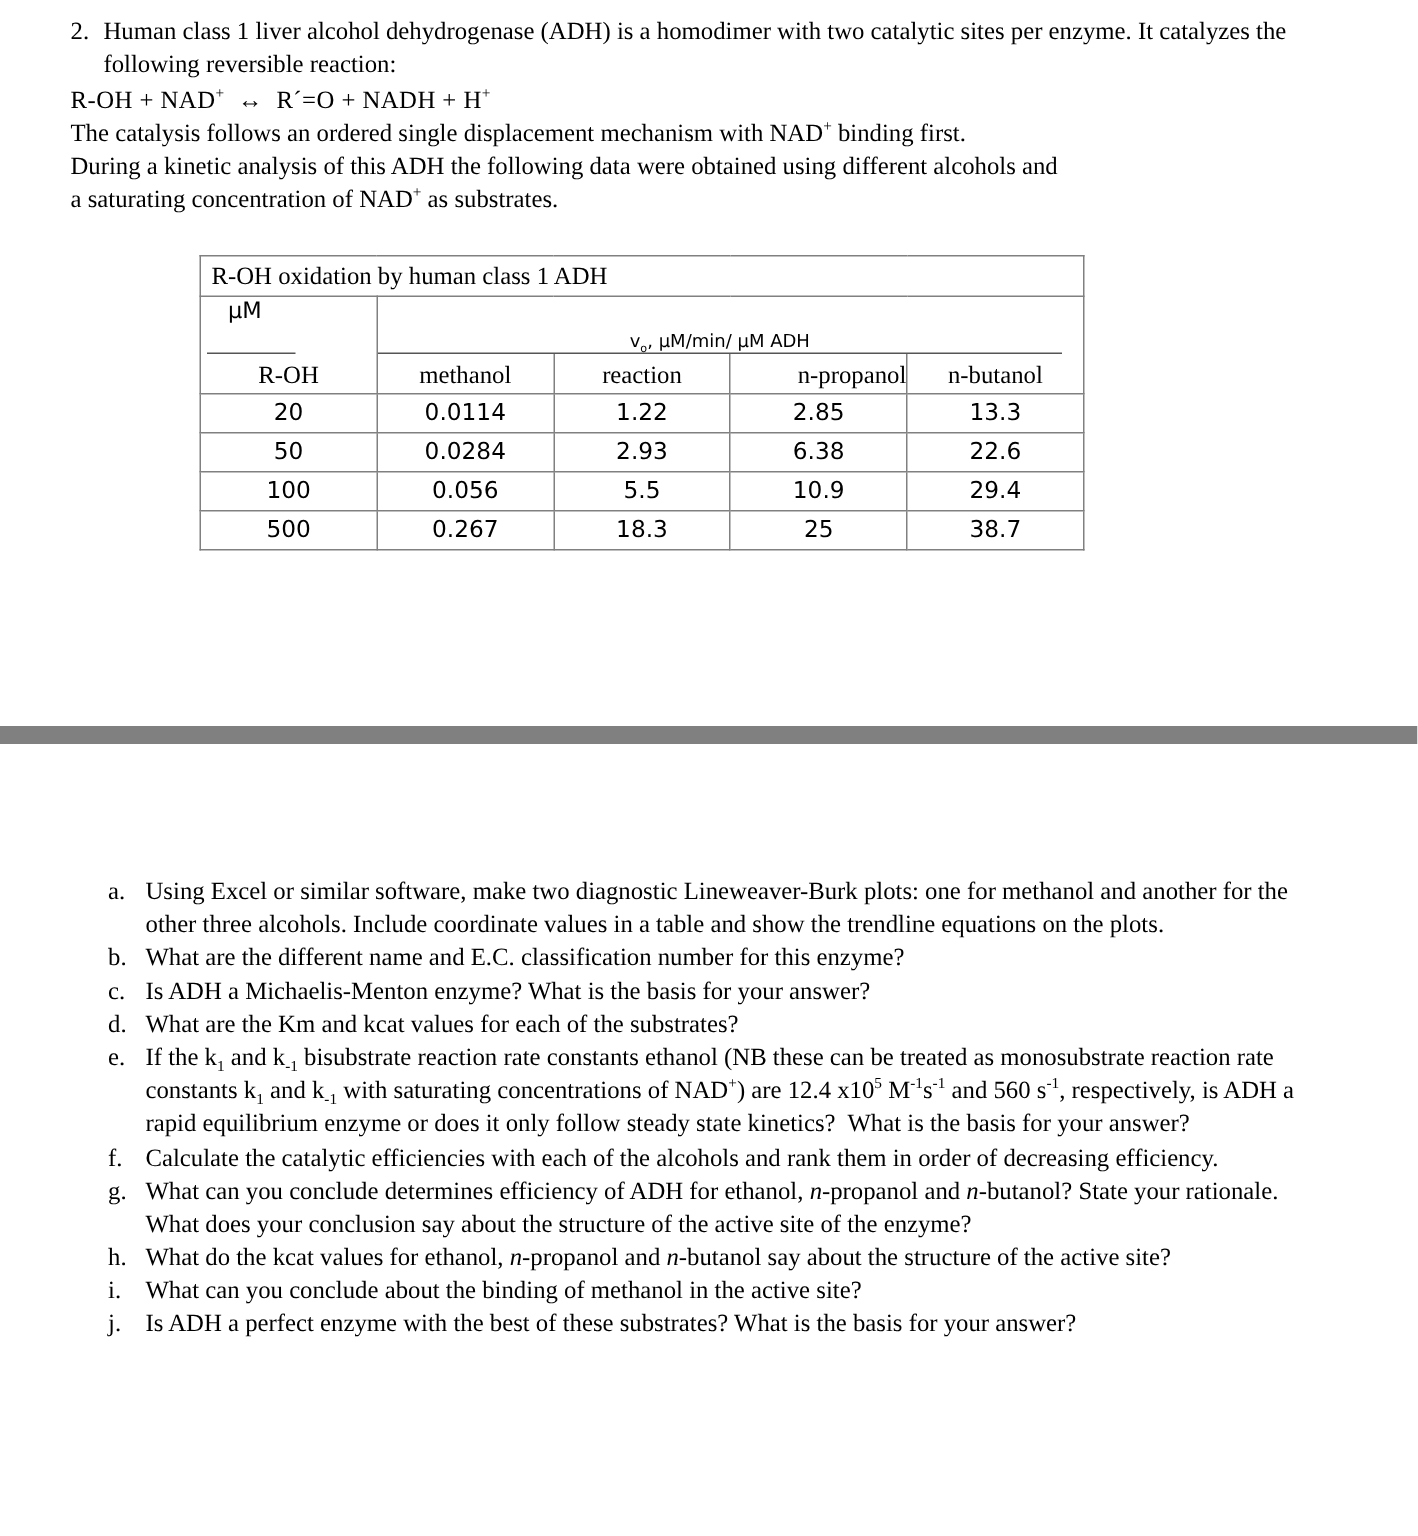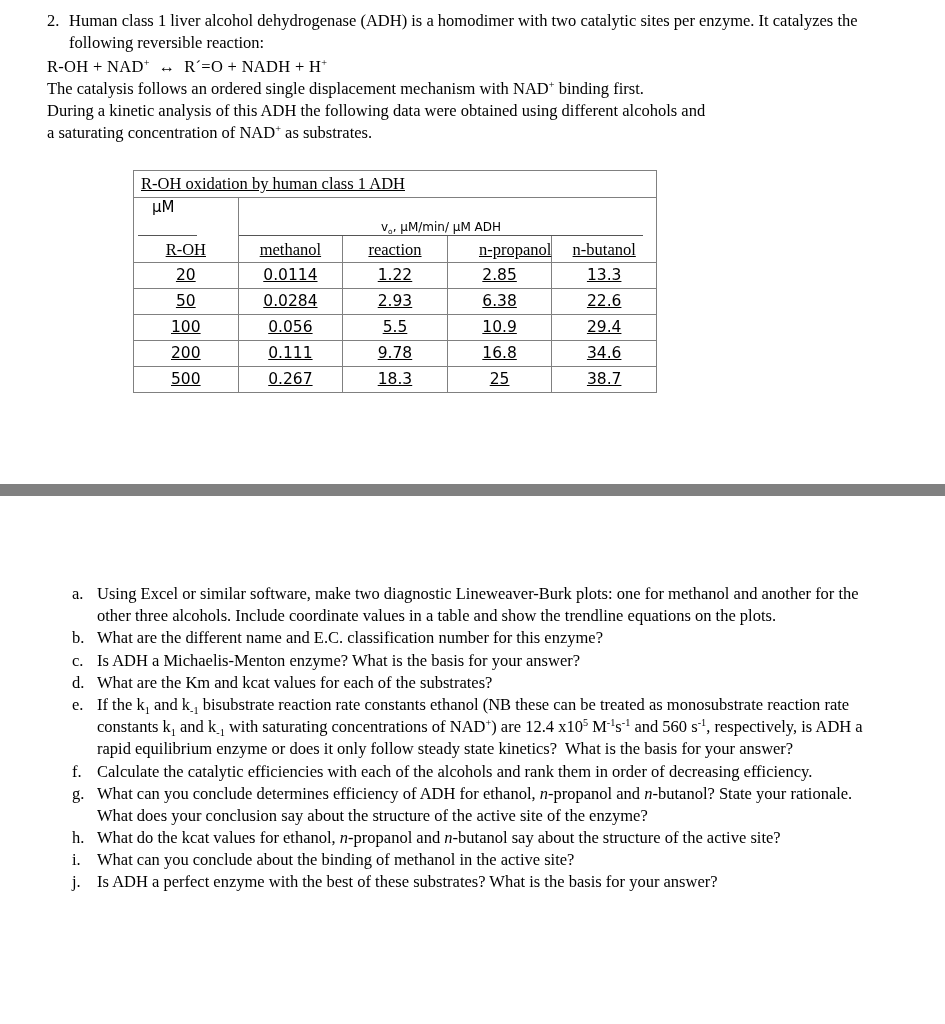--- a/index.html
+++ b/index.html
@@ -49,23 +49,22 @@
 
   
   .table-wrap {
     position: absolute;
     left: 133px;
     top: 170px;
     width: 613px;
   }
   table.data {
     border-collapse: collapse;
-    width: 524px;
+    width: 590px;
     table-layout: fixed;
-    text-decoration: underline;
   }
   table.data td, table.data th {
     border: 1px solid #808080;
     padding: 0;
     font-weight: normal;
   }
   .title-cell {
     text-align: left;
     padding: 2px 0 2px 7px !important;
     font-size: 16.5px;
@@ -201,27 +200,20 @@
         <td class="cell col-e">22.6</td>
       </tr>
       <tr>
         <td class="cell col-a">100</td>
         <td class="cell col-b">0.056</td>
         <td class="cell col-c">5.5</td>
         <td class="cell col-d">10.9</td>
         <td class="cell col-e">29.4</td>
       </tr>
       <tr>
-        <td class="cell col-a">200</td>
-        <td class="cell col-b">0.111</td>
-        <td class="cell col-c">9.78</td>
-        <td class="cell col-d">16.8</td>
-        <td class="cell col-e">34.6</td>
-      </tr>
-      <tr>
         <td class="cell col-a">500</td>
         <td class="cell col-b">0.267</td>
         <td class="cell col-c">18.3</td>
         <td class="cell col-d">25</td>
         <td class="cell col-e">38.7</td>
       </tr>
     </tbody>
   </table>
 </div>
 

